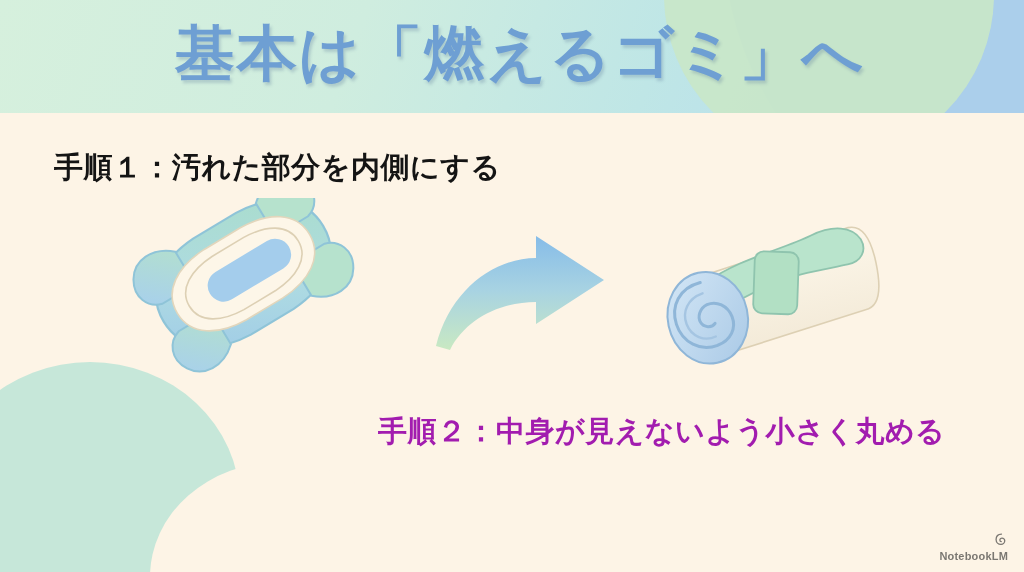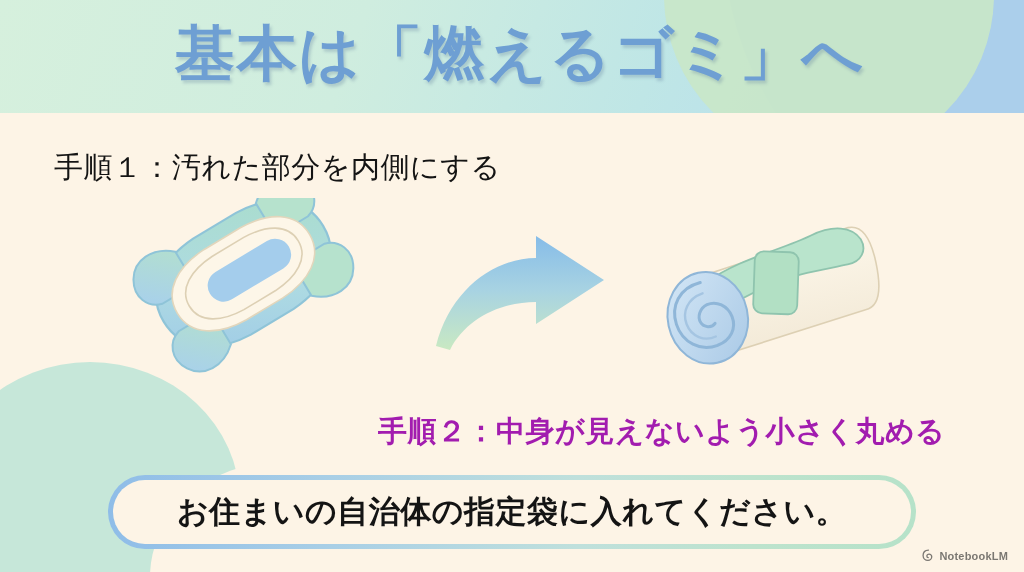--- a/index.html
+++ b/index.html
@@ -116,21 +116,21 @@
     white-space: nowrap;
     transform: translateY(-2px);
   }
 
   
   .step-1 {
     position: absolute;
     left: 54px;
     top: 148px;
     font-size: 29px;
-    font-weight: 400;
+    font-weight: 700;
     color: #141414;
     white-space: nowrap;
     letter-spacing: .5px;
   }
   .step-2 {
     position: absolute;
     left: 378px;
     top: 412px;
     font-size: 29px;
     font-weight: 700;
@@ -177,20 +177,21 @@
 
   
   .watermark {
     position: absolute;
     right: 16px;
     bottom: 10px;
     display: flex;
     align-items: flex-end;
     gap: 4px;
     opacity: .62;
+    flex-direction: column;
   }
   .watermark-label {
     font-size: 11px;
     font-weight: 600;
     color: #2b2b2b;
     letter-spacing: .2px;
   }
   .wm-icon { display: block; }
 </style>
 </head>
@@ -275,25 +276,20 @@
       <rect x="106" y="30" width="44" height="62" rx="9" transform="rotate(14 128 61)" fill="#b2e0c4" stroke="#8fc4ae" stroke-width="1.8"></rect>
 
       <ellipse cx="54" cy="81" rx="40" ry="46" fill="url(#rollEnd)" stroke="#8fb6d8" stroke-width="2"></ellipse>
       <path d="M 54 45 C 32 46 20 62 22 81 C 24 100 40 113 58 110 C 72 108 80 97 78 85 C 76 73 66 66 56 68 C 48 70 44 78 46 84 C 48 90 56 92 60 88" fill="none" stroke="#8fb6d8" stroke-width="3" stroke-linecap="round"></path>
       <path d="M 54 56 C 38 58 30 70 32 83 C 34 96 46 104 58 101" fill="none" stroke="#a5c5e2" stroke-width="2.4" stroke-linecap="round"></path>
     </g>
   </svg>
 
   <div class="step-2">手順２：中身が見えないよう小さく丸める</div>
 
-  <div class="callout-wrap">
-    <div class="callout">
-      <div class="callout-text">お住まいの自治体の指定袋に入れてください。</div>
-    </div>
-  </div>
 
   <div class="watermark">
     <svg class="wm-icon" width="13" height="13" viewBox="0 0 24 24">
       <path d="M12 2 C6 2 2 6 2 12 C2 17 6 21 11 21 C15 21 18 18 18 14.5 C18 11.5 15.8 9.5 13 9.5 C10.6 9.5 9 11 9 13 C9 14.6 10.2 15.8 11.6 15.8" fill="none" stroke="#2b2b2b" stroke-width="2.4" stroke-linecap="round"></path>
     </svg>
     <span class="watermark-label">NotebookLM</span>
   </div>
 
 </div>
 

